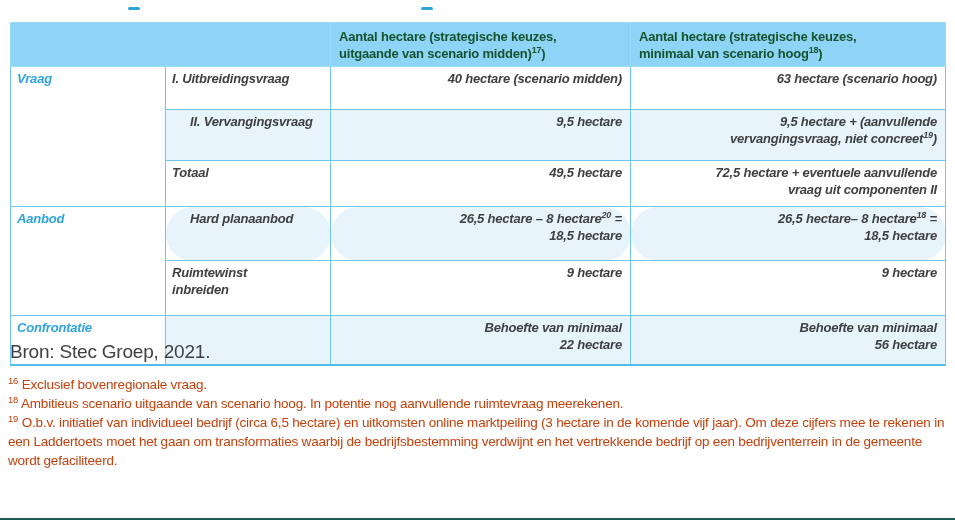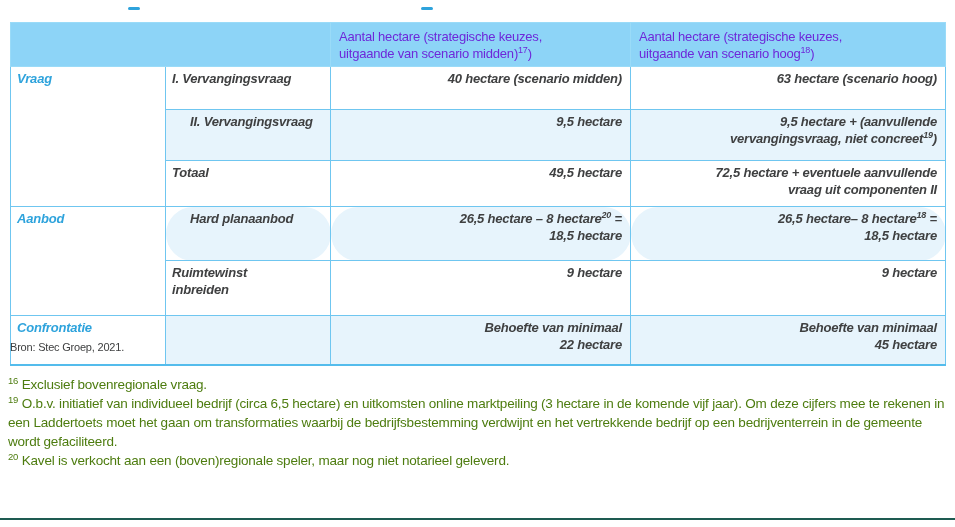--- a/index.html
+++ b/index.html
@@ -10,34 +10,34 @@
   }
   .dash{position:absolute;width:12px;height:3px;border-radius:2px;background:var(--dash_artifact,#2EA3DC);}
   .dash.d1{left:128px;top:7px;}
   .dash.d2{left:421px;top:7px;}
 
   .table-wrap{position:absolute;left:10px;top:22px;width:935px;}
   table{border-collapse:collapse;width:935px;table-layout:fixed;letter-spacing:-0.2px;}
   col.c1{width:155px;} col.c2{width:165px;} col.c3{width:300px;} col.c4{width:315px;}
   th,td{vertical-align:top;font-size:13px;line-height:17px;}
   th{
-    background:var(--header_bg,#8DD4F7);color:#6d28d9;font-weight:normal;text-align:left;
+    background:var(--header_bg,#8DD4F7);color:#14532d;font-weight:bold;text-align:left;
     padding:5px 8px 4px 8px;border:1px solid #9ADBF8;
   }
   td{border:1px solid #6FC6F0;font-weight:bold;padding:3px 4px 2px 6px;background:#ffffff;font-style:italic;}
   td.cat{color:var(--category_text,#2EA3DC);}
   td.val{text-align:right;padding:3px 8px 2px 4px;}
   tr.tint td.sub, tr.tint td.val{background:var(--row_tint_bg,#E7F4FC);padding-left:24px;}
   tr.r1 td{height:37px;} tr.r2 td{height:45px;} tr.r3 td{height:40px;}
   tr.r4 td{height:48px;border-radius:29px;} tr.r5 td{height:49px;} tr.r6 td{height:43px;}
   tr.r6 td{border-bottom:2px solid #54BCEC;margin-top:48px;}
   sup{font-size:9px;line-height:0;vertical-align:super;}
 
-  .source{position:absolute;left:10px;top:341px;font-size:11px;color:#3F4041;letter-spacing:-0.2px;}
-  .footnotes{position:absolute;left:8px;top:375px;width:940px;font-size:13.5px;line-height:19px;letter-spacing:-0.2px;color:#4d7c0f;}
+  .source{position:absolute;left:10px;top:341px;font-size:19px;color:#3F4041;letter-spacing:-0.2px;}
+  .footnotes{position:absolute;left:8px;top:375px;width:940px;font-size:13.5px;line-height:19px;letter-spacing:-0.2px;color:#c2410c;}
   .footnotes p{margin:0;}
   .footnotes sup{font-size:9.5px;}
   .bottom-rule{position:absolute;left:0;top:518px;width:955px;height:2px;background:var(--bottom_rule,#1E5B51);}
 </style>
 </head>
 <body>
 
 <div class="dash d1"></div>
 <div class="dash d2"></div>
 
@@ -46,27 +46,27 @@
     <colgroup>
         <col class="c1">
         <col class="c2">
         <col class="c3">
         <col class="c4">
       </colgroup>
     <thead>
       <tr>
         <th colspan="2"></th>
         <th><span>Aantal hectare (strategische keuzes,</span><br><span>uitgaande van scenario midden)</span><sup>17</sup><span>)</span></th>
-        <th><span>Aantal hectare (strategische keuzes,</span><br><span>uitgaande van scenario hoog</span><sup>18</sup><span>)</span></th>
+        <th><span>Aantal hectare (strategische keuzes,</span><br><span>minimaal van scenario hoog</span><sup>18</sup><span>)</span></th>
       </tr>
     </thead>
     <tbody>
       <tr class="r1">
         <td class="cat" rowspan="3">Vraag</td>
-        <td class="sub"><span>I. Vervangingsvraag</span></td>
+        <td class="sub"><span>I. Uitbreidingsvraag</span></td>
         <td class="val"><span>40 hectare (scenario midden)</span></td>
         <td class="val"><span>63 hectare (scenario hoog)</span></td>
       </tr>
       <tr class="r2 tint">
         <td class="sub"><span>II. Vervangingsvraag</span></td>
         <td class="val" style="font-style: italic;"><span>9,5 hectare</span></td>
         <td class="val" style="font-style: italic;"><span>9,5 hectare + (aanvullende</span><br><span>vervangingsvraag, niet concreet</span><sup>19</sup><span>)</span></td>
       </tr>
       <tr class="r3">
         <td class="sub"><span>Totaal</span></td>
@@ -81,27 +81,27 @@
       </tr>
       <tr class="r5">
         <td class="sub"><span>Ruimtewinst</span><br><span>inbreiden</span></td>
         <td class="val" style="font-style: italic;"><span>9 hectare</span></td>
         <td class="val" style="font-style: italic;"><span>9 hectare</span></td>
       </tr>
       <tr class="r6 tint">
         <td class="cat">Confrontatie</td>
         <td class="sub"></td>
         <td class="val"><span>Behoefte van minimaal</span><br><span>22 hectare</span></td>
-        <td class="val"><span>Behoefte van minimaal</span><br><span>45 hectare</span></td>
+        <td class="val"><span>Behoefte van minimaal</span><br><span>56 hectare</span></td>
       </tr>
     </tbody>
   </table>
 </div>
 
 <div class="source">Bron: Stec Groep, 2021.</div>
 
 <div class="footnotes">
   <p><sup>16</sup> <span>Exclusief bovenregionale vraag.</span></p>
+  <p><sup>18</sup> <span>Ambitieus scenario uitgaande van scenario hoog. In potentie nog aanvullende ruimtevraag meerekenen.</span></p>
   <p><sup>19</sup> <span>O.b.v. initiatief van individueel bedrijf (circa 6,5 hectare) en uitkomsten online marktpeiling (3 hectare in de komende vijf jaar). Om deze cijfers mee te rekenen in een Laddertoets moet het gaan om transformaties waarbij de bedrijfsbestemming verdwijnt en het vertrekkende bedrijf op een bedrijventerrein in de gemeente wordt gefaciliteerd.</span></p>
-  <p><sup>20</sup> <span>Kavel is verkocht aan een (boven)regionale speler, maar nog niet notarieel geleverd.</span></p>
 </div>
 
 <div class="bottom-rule"></div>
 
 </body></html>

